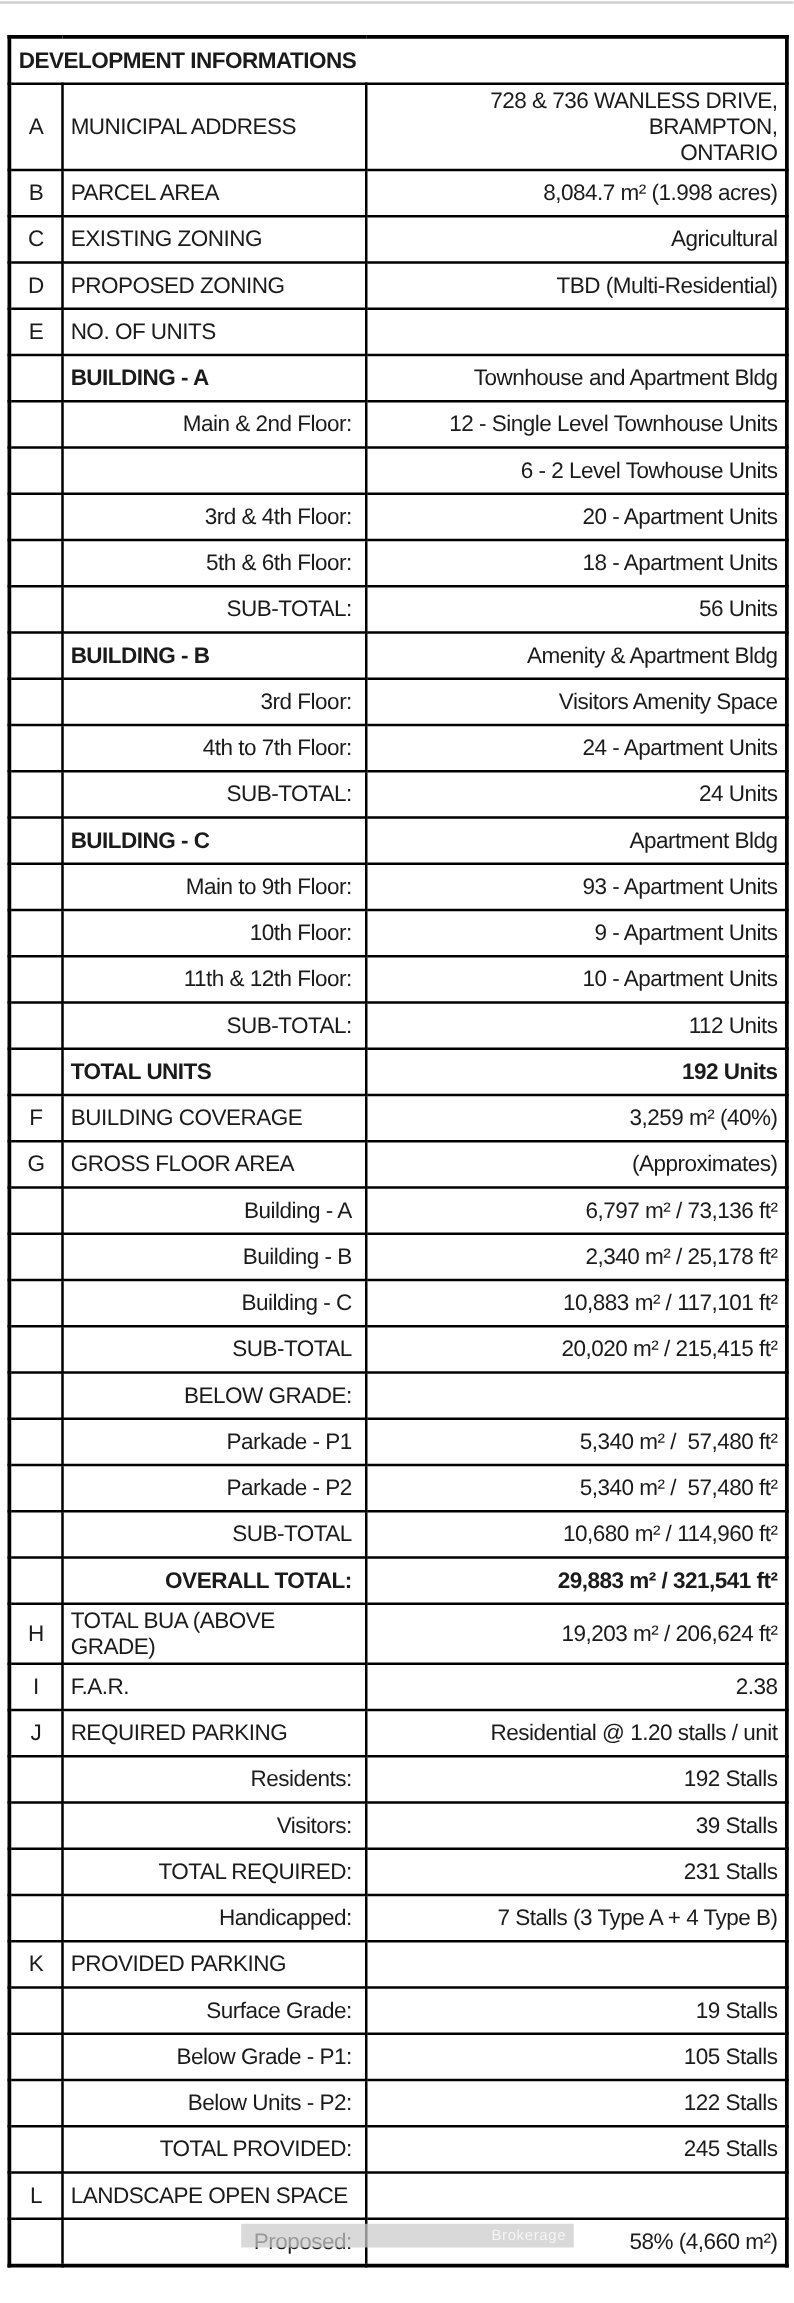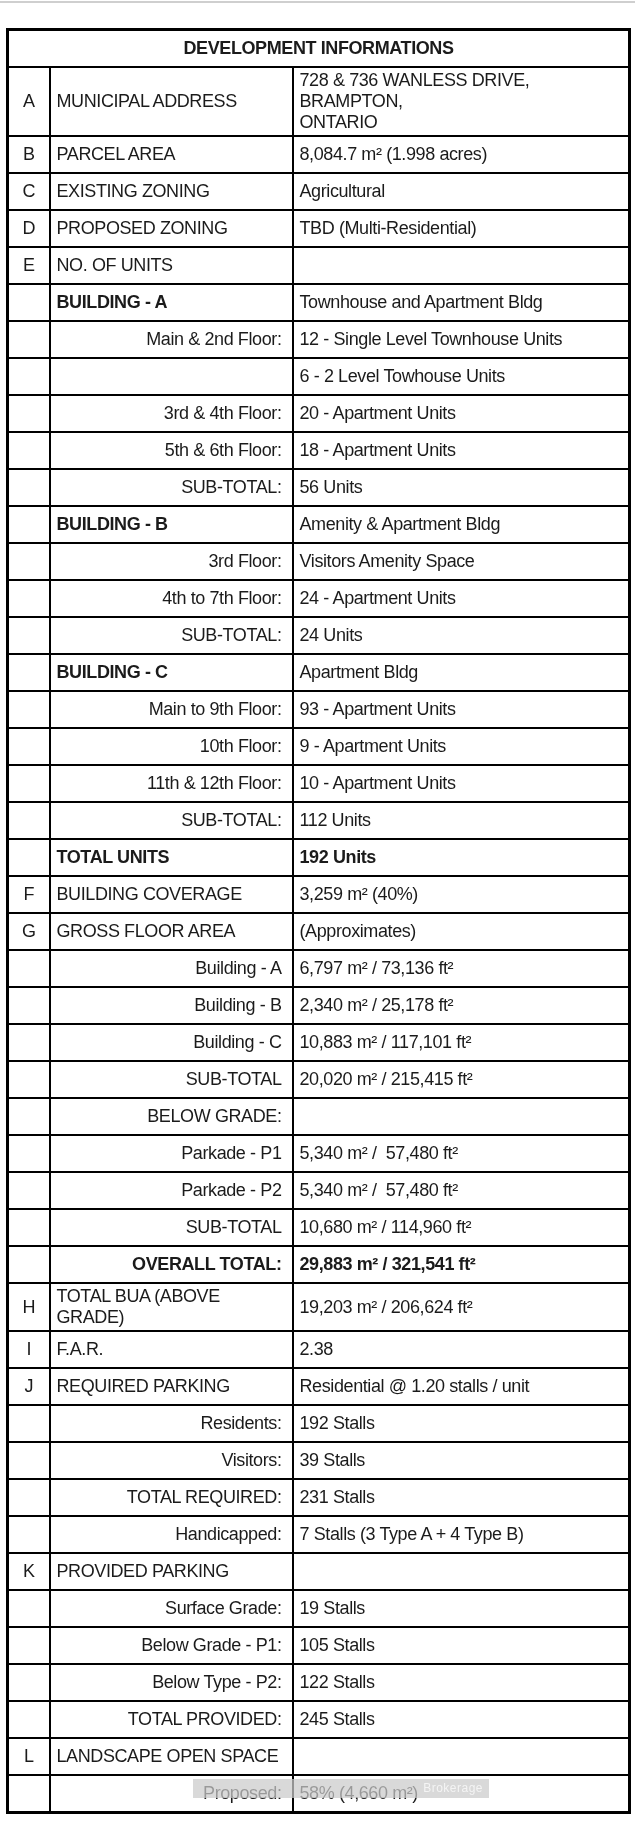--- a/index.html
+++ b/index.html
@@ -26,40 +26,40 @@
     height:31px;
     padding:2px 6px;
     font-size:18px;
     line-height:21px;
     letter-spacing:-0.4px;
     vertical-align:middle;
     overflow:hidden;
   }
   td.title-cell{
     border:3px solid #000;
-    text-align:center;
+    text-align:left;
     font-weight:bold;
     font-size:28px;
     letter-spacing:-1px;
     height:42px;
     padding:2px;
   }
   col.c-letter{width:42px;}
   col.c-label{width:243px;}
   col.c-value{width:337px;}
   td.cell-letter{text-align:center;padding:2px 2px;}
   td.cell-label{text-align:left;padding-left:10px;white-space:pre-wrap;margin-left:35px;}
   td.cell-label.align-right{text-align:right;padding-right:10px;}
   td.cell-label.bold{font-weight:bold;}
-  td.cell-value{text-align:left;padding-left:12px;white-space:pre-wrap;}
+  td.cell-value{text-align:right;padding-left:12px;white-space:pre-wrap;}
   td.cell-value.bold{font-weight:bold;}
   
   table.dev-table{border:3px solid #000;}
   #watermark{
-    position:absolute;left:193px;top:1779px;width:296px;height:19px;
+    position:absolute;left:193px;top:1779px;width:266px;height:19px;
     background:rgba(203,203,203,0.72);
     color:rgba(246,246,246,0.95);
     font-size:12px;line-height:19px;
     text-align:right;
     padding-right:6px;
     box-sizing:border-box;
     letter-spacing:0.5px;
     overflow:hidden;
   }
 </style>
@@ -286,21 +286,21 @@
           <td class="cell-label align-right">Surface Grade:</td>
           <td class="cell-value">19 Stalls</td>
         </tr>
         <tr>
           <td class="cell-letter"></td>
           <td class="cell-label align-right">Below Grade - P1:</td>
           <td class="cell-value">105 Stalls</td>
         </tr>
         <tr>
           <td class="cell-letter"></td>
-          <td class="cell-label align-right">Below Type - P2:</td>
+          <td class="cell-label align-right">Below Units - P2:</td>
           <td class="cell-value">122 Stalls</td>
         </tr>
         <tr>
           <td class="cell-letter"></td>
           <td class="cell-label align-right">TOTAL PROVIDED:</td>
           <td class="cell-value">245 Stalls</td>
         </tr>
         <tr>
           <td class="cell-letter">L</td>
           <td class="cell-label">LANDSCAPE OPEN SPACE</td>

